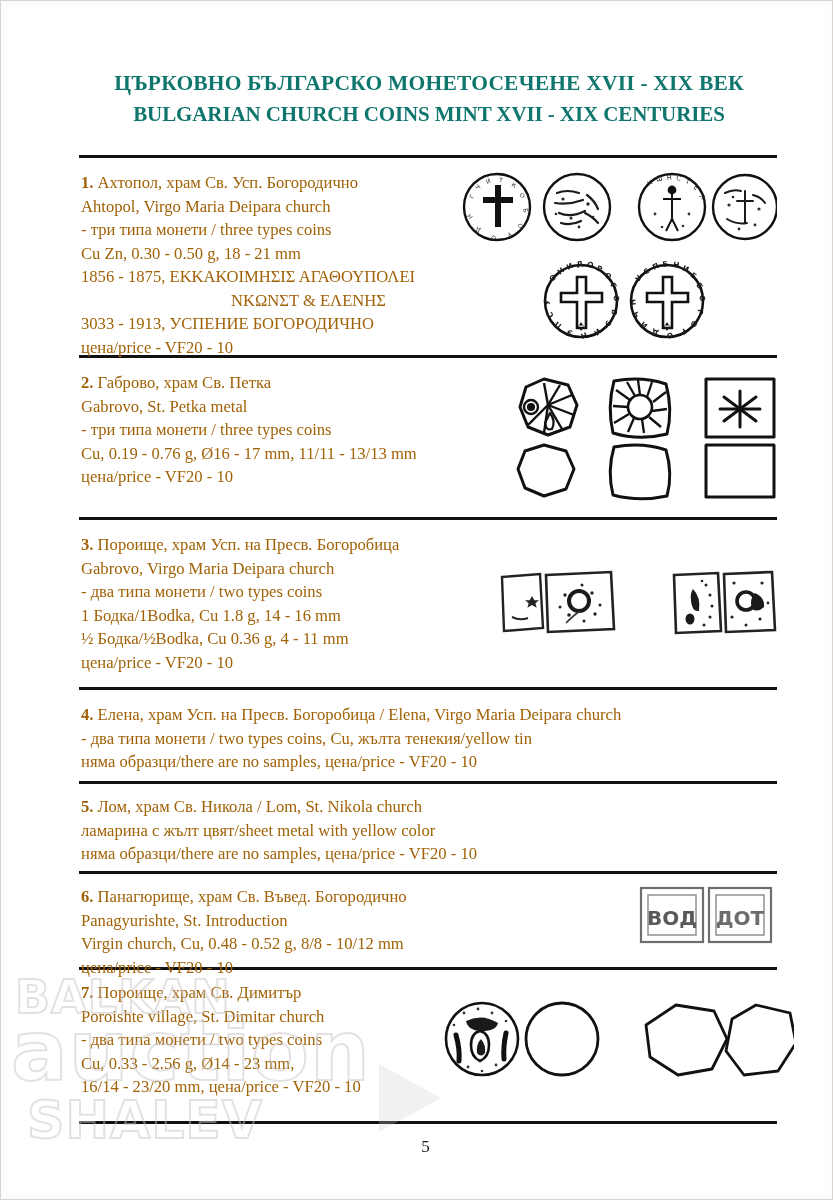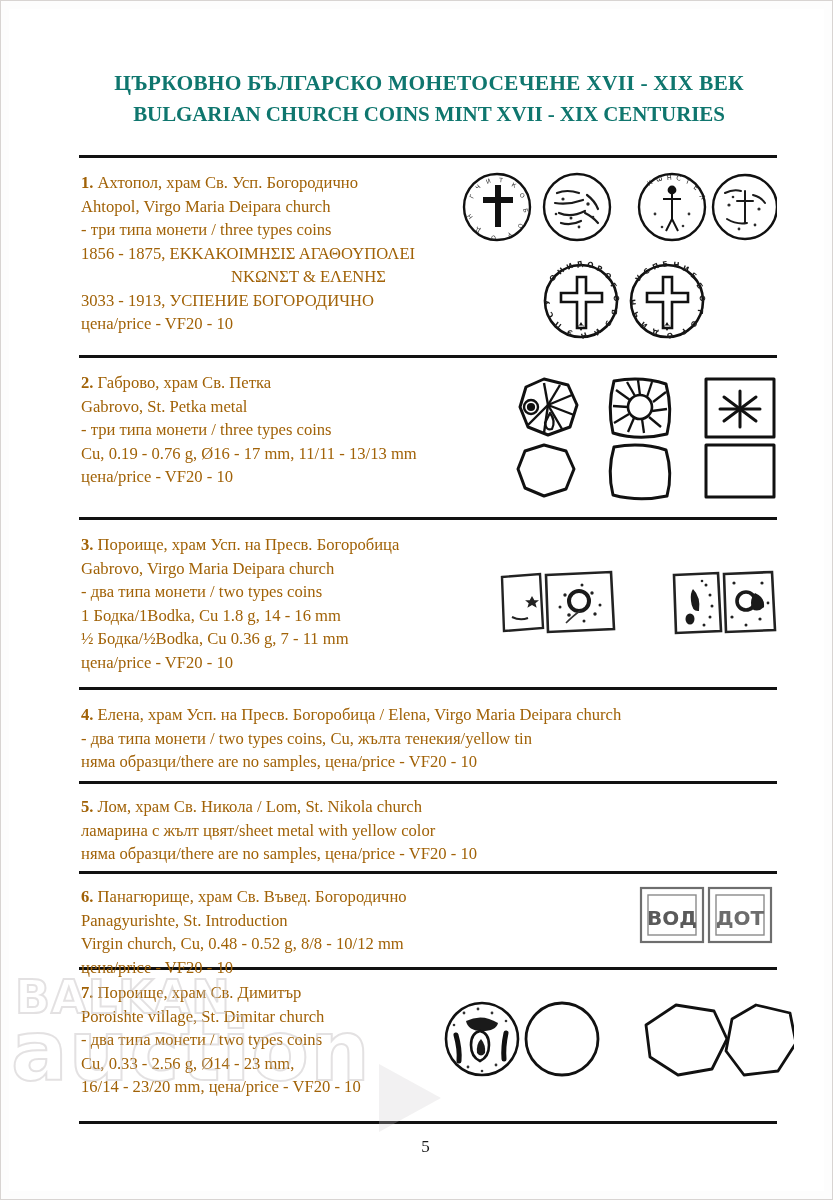--- a/index.html
+++ b/index.html
@@ -134,20 +134,21 @@
 </style>
 </head>
 <body>
 
 <div id="page">
   <div id="page-inner">
 
     <div id="watermark">
       <div class="wm-text" id="wm-balkan">BALKAN</div>
       <div class="wm-text" id="wm-auction">auction</div>
+      <div class="wm-text" id="wm-shalev">SHALEV</div>
       <div id="wm-arrow"></div>
     </div>
 
     <div id="header">
       <div class="title-line" id="title-bg">ЦЪРКОВНО БЪЛГАРСКО МОНЕТОСЕЧЕНЕ XVII - XIX ВЕК</div>
       <div class="title-line" id="title-en">BULGARIAN CHURCH COINS MINT XVII - XIX CENTURIES</div>
     </div>
 
     <div class="rule" style="top:146px"></div>
     <div class="rule" style="top:346px"></div>
@@ -155,20 +156,21 @@
     <div class="rule" style="top:678px"></div>
     <div class="rule" style="top:772px"></div>
     <div class="rule" style="top:862px"></div>
     <div class="rule" style="top:958px"></div>
     <div class="rule" style="top:1112px"></div>
 
     <div class="entry" style="top:162px">
       <div class="line"><span class="num">1.</span> <span>Ахтопол, храм Св. Усп. Богородично</span></div>
       <div class="line">Ahtopol, Virgo Maria Deipara church</div>
       <div class="line">- три типа монети / three types coins</div>
+      <div class="line">Cu Zn, 0.30 - 0.50 g, 18 - 21 mm</div>
       <div class="line">1856 - 1875, ΕΚΚΑΚΟΙΜΗΣΙΣ  ΑΓΑΘΟΥΠΟΛΕΙ</div>
       <div class="line greek-cont">ΝΚΩΝΣΤ &amp; ΕΛΕΝΗΣ</div>
       <div class="line">3033 - 1913, УСПЕНИЕ БОГОРОДИЧНО</div>
       <div class="line"><span>цена/price - VF20 -</span> <b>10</b></div>
     </div>
 
     <div class="art" style="left:448px; top:160px">
       <svg width="320" height="175" viewBox="0 0 320 175">
 
         <g>
@@ -372,21 +374,21 @@
           </g>
         </g>
       </svg>
     </div>
 
     <div class="entry" style="top:524px">
       <div class="line"><span class="num">3.</span> <span>Пороище, храм Усп. на Пресв. Богоробица</span></div>
       <div class="line">Gabrovo, Virgo Maria Deipara church</div>
       <div class="line">- два типа монети / two types coins</div>
       <div class="line">1 Бодка/1Bodka, Cu 1.8 g, 14 - 16 mm</div>
-      <div class="line">½ Бодка/½Bodka, Cu 0.36 g, 7 - 11 mm</div>
+      <div class="line">½ Бодка/½Bodka, Cu 0.36 g, 4 - 11 mm</div>
       <div class="line"><span>цена/price - VF20 -</span> <b>10</b></div>
     </div>
 
     <div class="art" style="left:487px; top:556px">
       <svg width="290" height="90" viewBox="0 0 290 90">
 
         <g>
           <path d="M6 12 L44 9 L47 63 L8 66 Z" fill="#fff" stroke="#222" stroke-width="2.4"></path>
           <path d="M30 25 a12 12 0 1 0 0 24 a9 9 0 1 1 0 -24 z" fill="#222"></path>
           <path d="M36 31 l2.4 4.2 h4.6 l-3.6 3 1.3 4.6 -4.7 -2.8 -4.6 2.8 1.3 -4.6 -3.6 -3 h4.6 z" fill="#222"></path>

